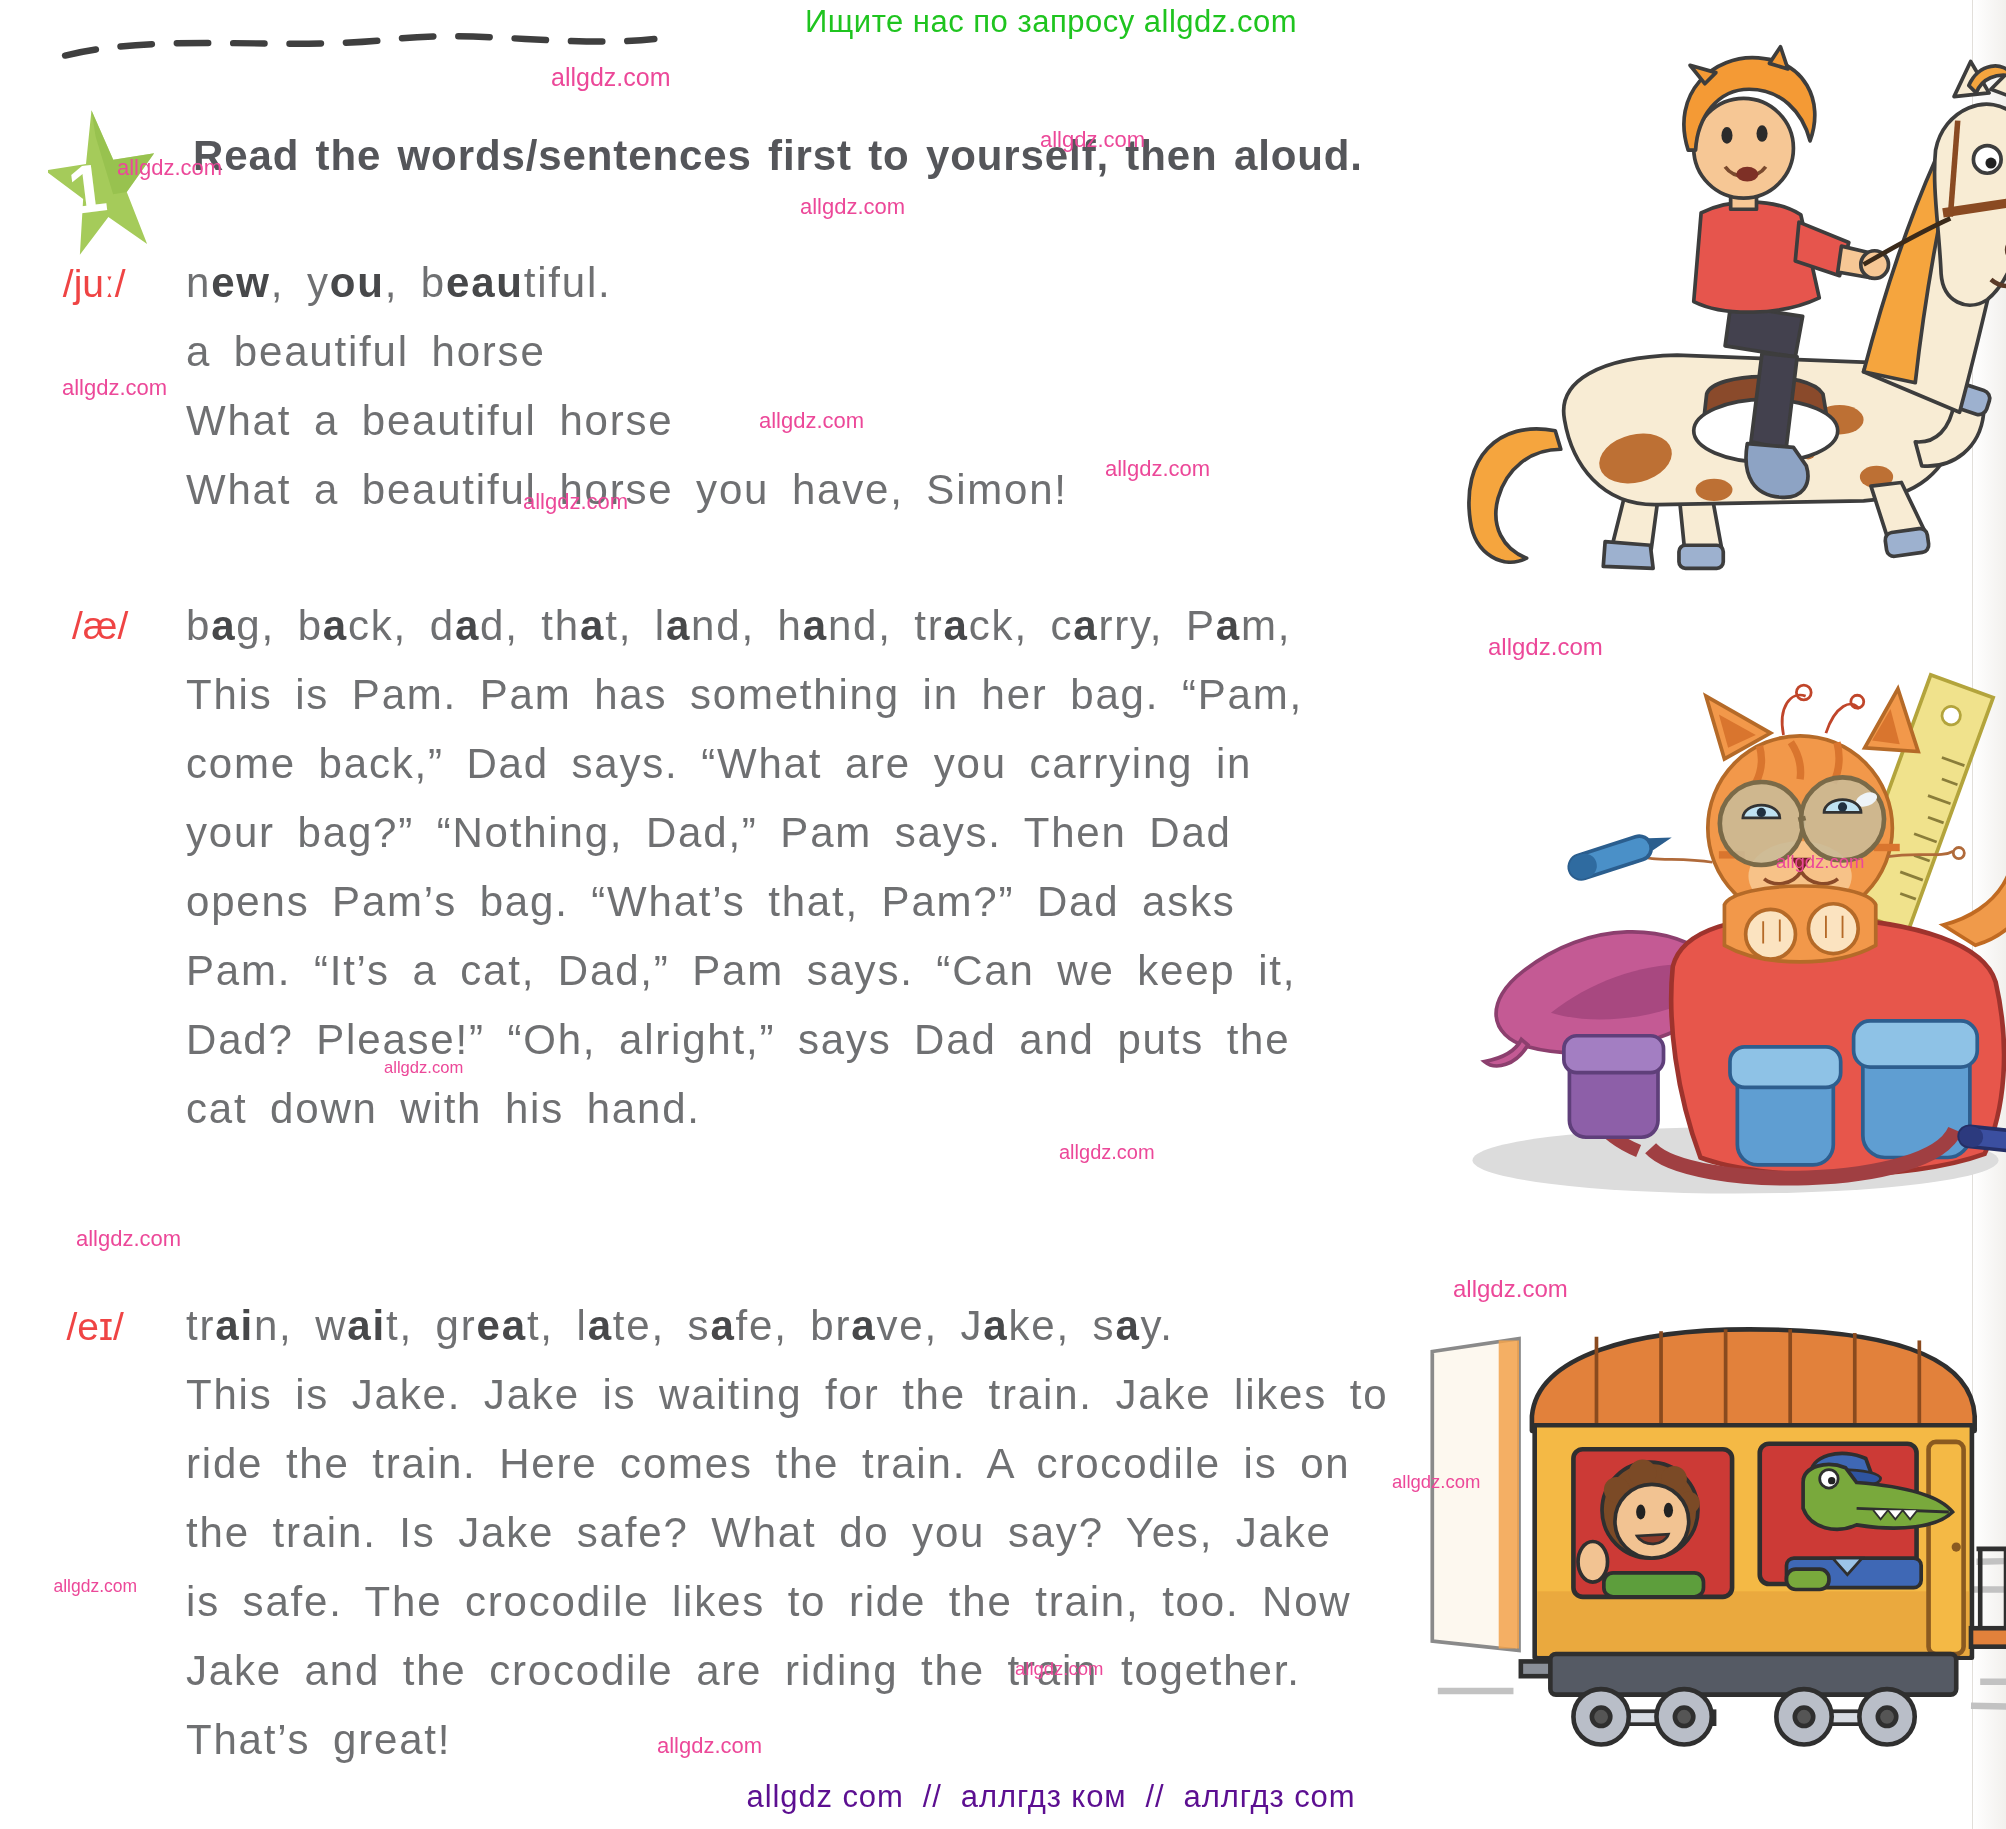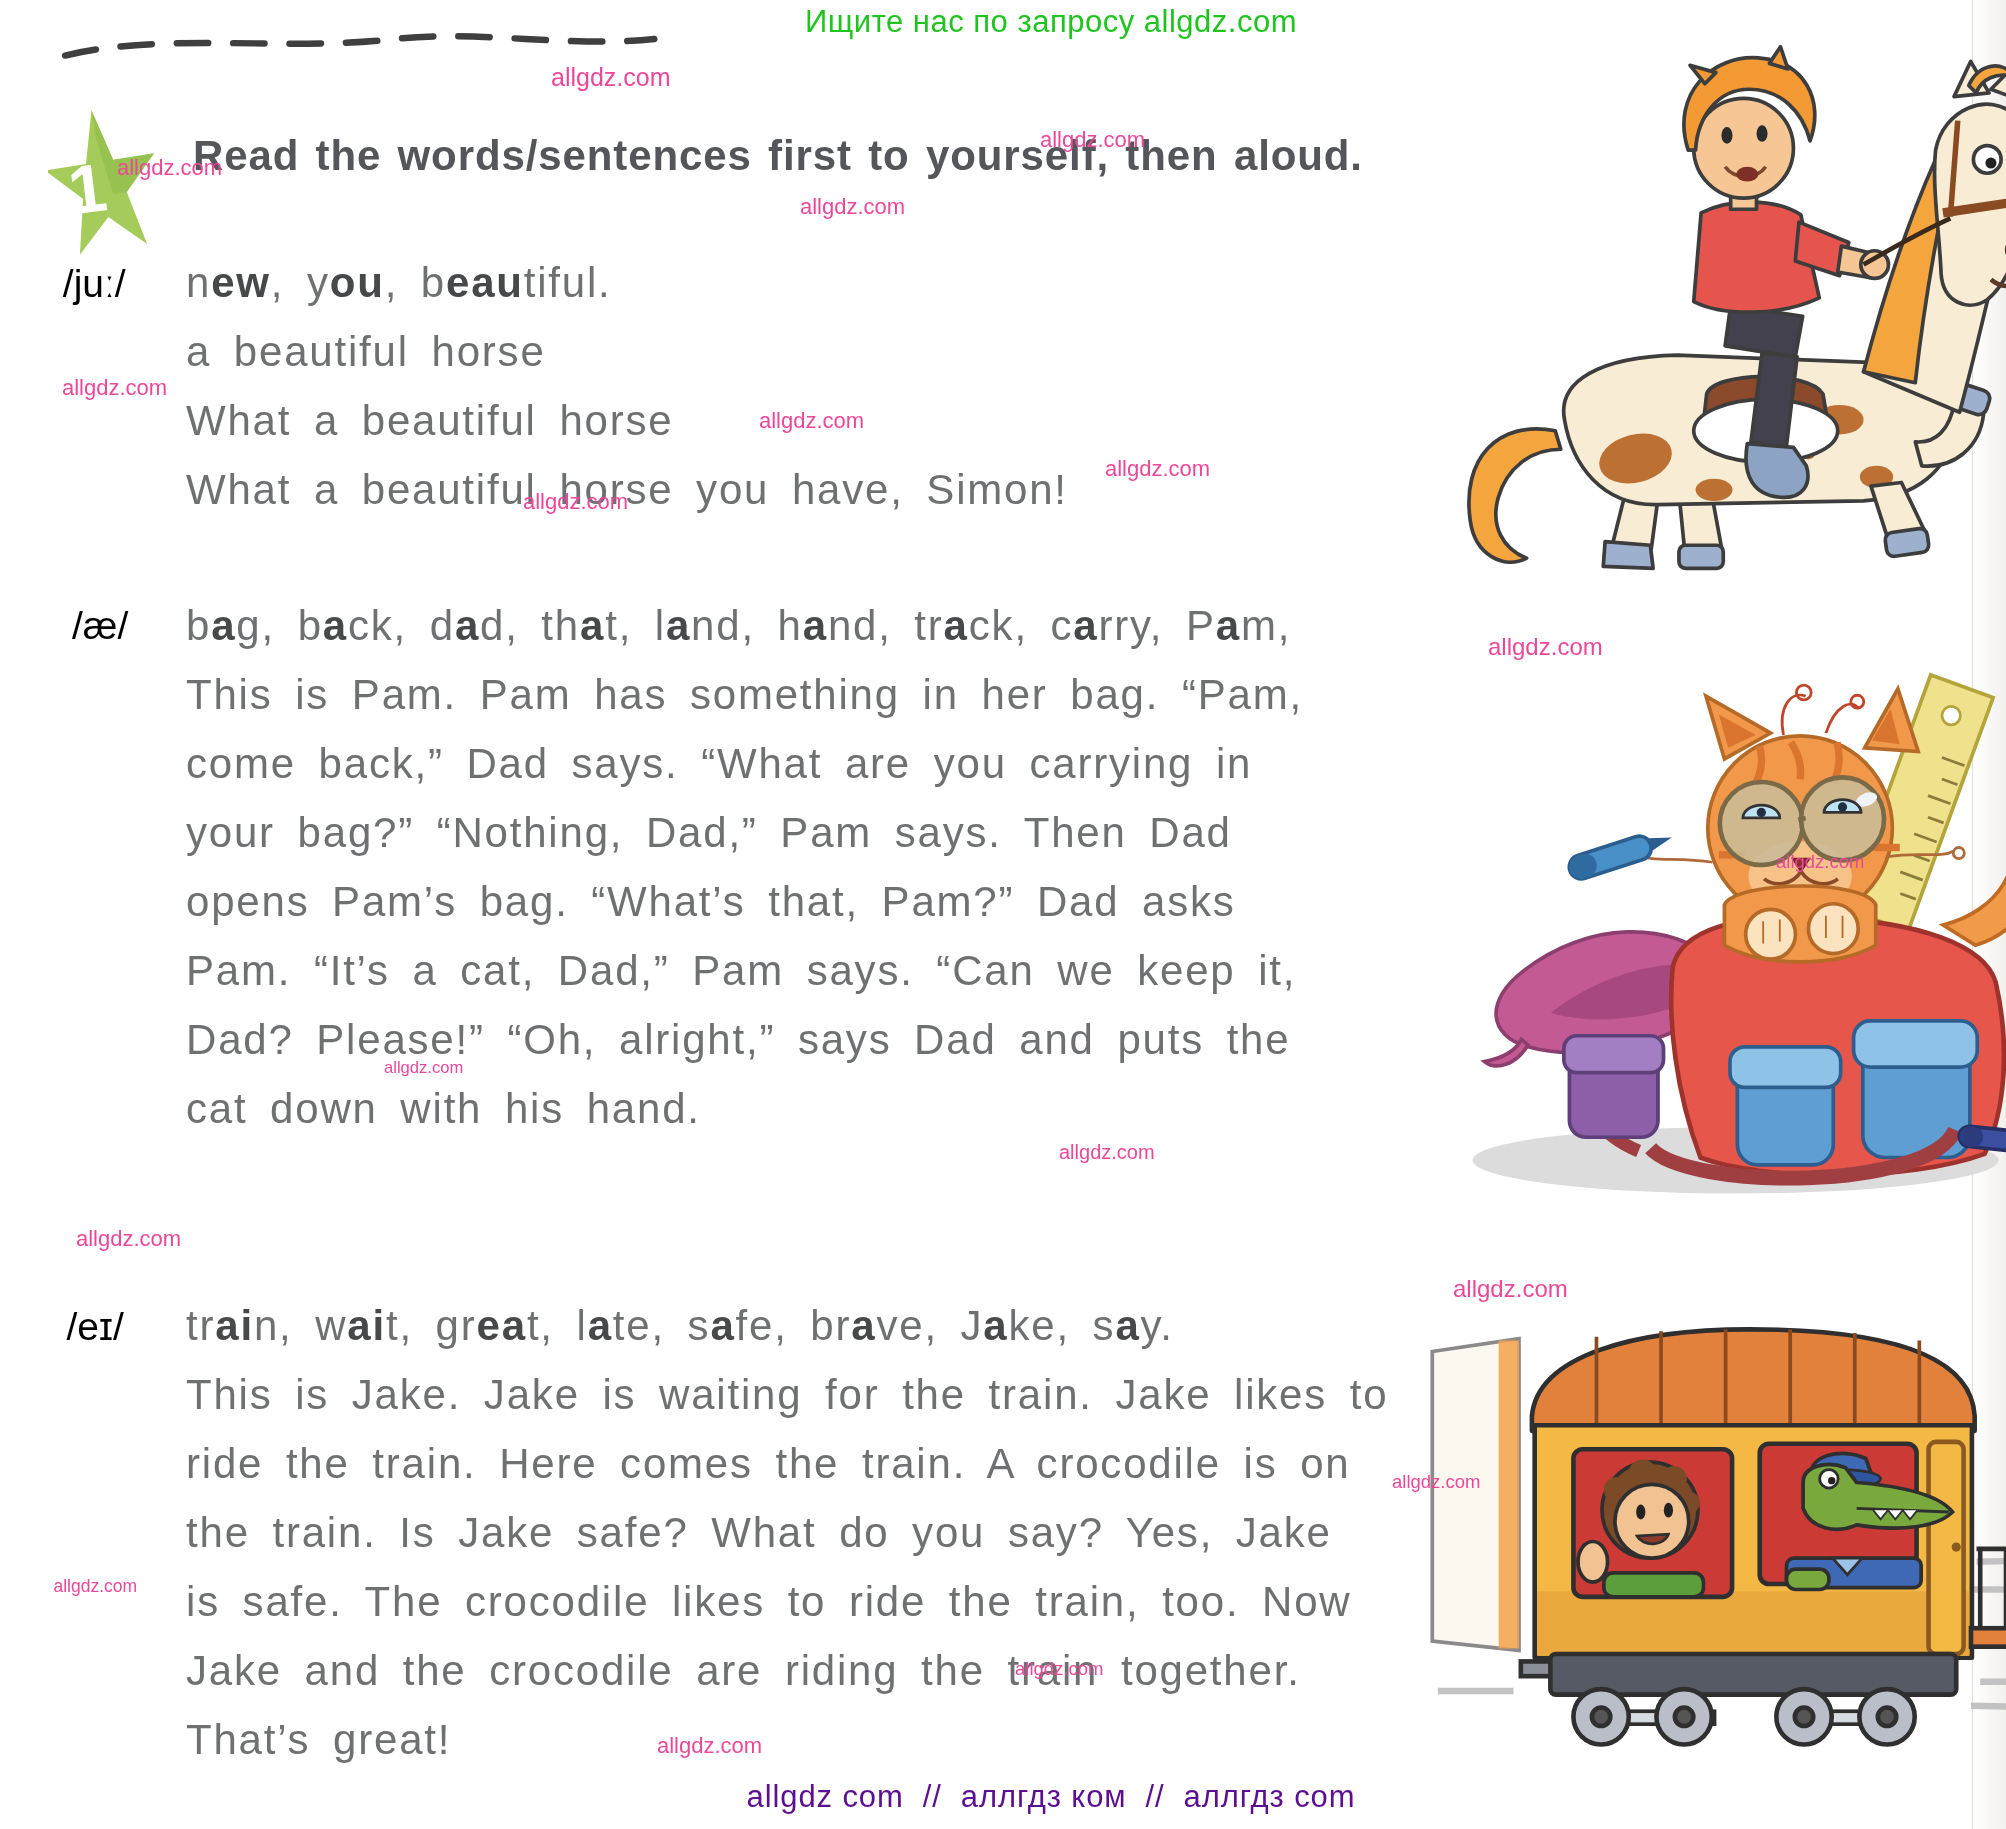--- a/index.html
+++ b/index.html
@@ -28,21 +28,21 @@
   .w17{left:5.5px;top:1576px;font-size:17.5px;}
   .w18{left:967px;top:1658px;font-size:18.5px;}
   .w19{left:609px;top:1733px;}
   .title{position:absolute;left:145px;top:132px;font-size:42px;font-weight:700;color:#55565a;
          letter-spacing:0.9px;word-spacing:3.7px;white-space:nowrap;z-index:2;}
   .sec{position:absolute;left:138px;width:1329px;z-index:2;}
   #sec0{top:248px;} #sec1{top:591px;} #sec2{top:1291px;}
   .bl{height:69px;line-height:69px;font-size:42px;color:#6f7072;letter-spacing:1.8px;
       word-spacing:9.2px;white-space:nowrap;}
   .bl b{font-weight:700;color:#47484a;}
-  .plabel{position:absolute;font-size:39px;color:#000000;line-height:1;z-index:2;}
+  .plabel{position:absolute;font-size:39px;color:#ef4444;line-height:1;z-index:2;}
   #lab0{left:14.8px;top:264px;} #lab1{left:24px;top:606px;} #lab2{left:18.5px;top:1307px;}
   .page-edge{position:absolute;right:0;top:0;bottom:0;width:81px;z-index:1;
      background:linear-gradient(90deg,rgba(255,255,255,0),#edebe7 55%,#d8d5d0 82%,#f1efec);
      border-left:0.9px solid #e2dfda;}
   .illus{position:absolute;z-index:2;}
   .dashes{position:absolute;left:5.5px;top:24px;z-index:2;}
   .star{position:absolute;left:-11px;top:94px;z-index:2;}
 </style>
 </head>
 <body>

